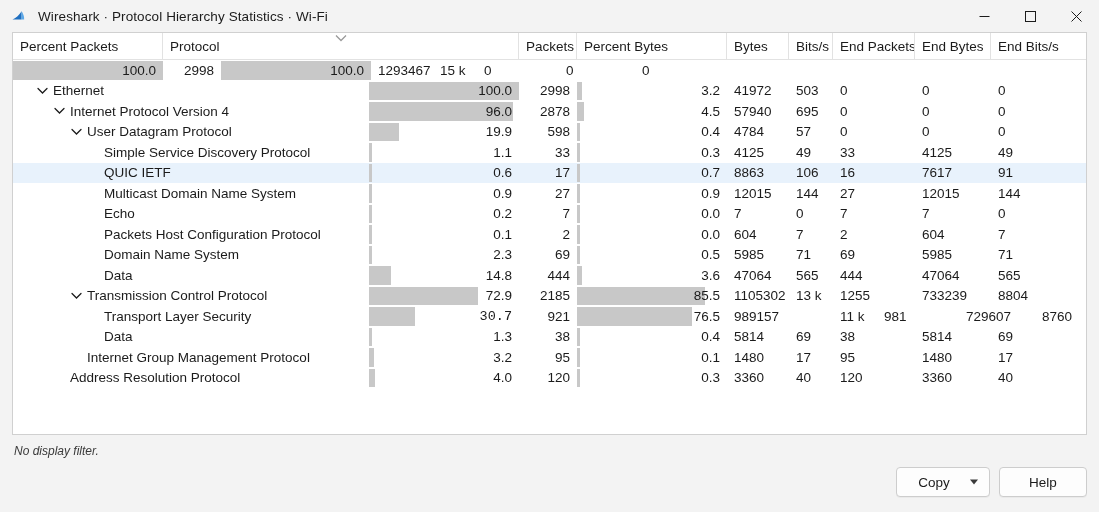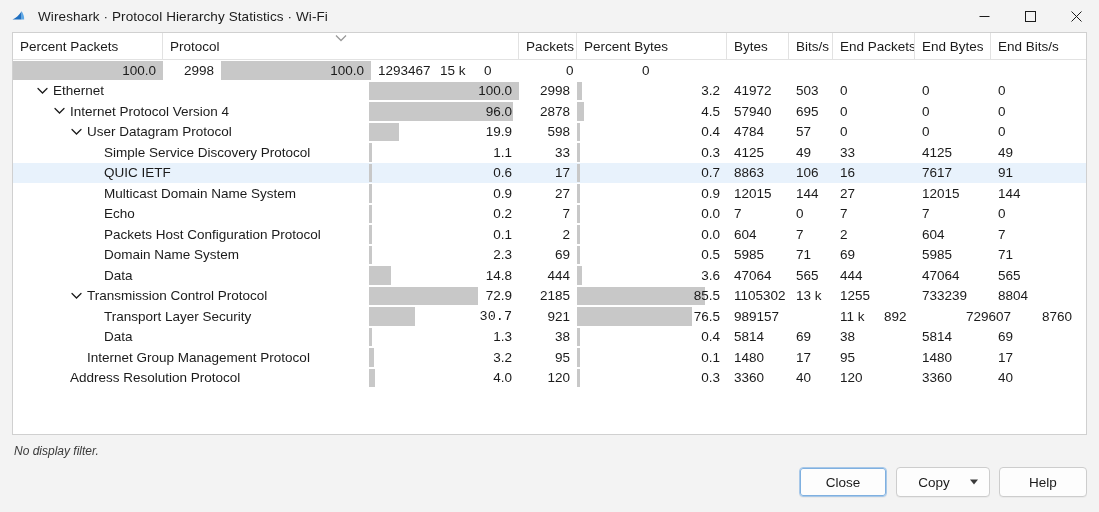--- a/index.html
+++ b/index.html
@@ -633,21 +633,21 @@
               <span class="bar" style="width: 115px; background: rgb(200, 200, 200);"></span>
               <span class="barnum">76.5</span>
             </div>
             <div class="cell left" style="width: 62px; flex: 0 0 62px;">
               <span>989157</span>
             </div>
             <div class="cell left" style="width: 44px; flex: 0 0 44px; margin-left: 44px;">
               <span>11 k</span>
             </div>
             <div class="cell left" style="width: 82px; flex: 0 0 82px;">
-              <span>892</span>
+              <span>981</span>
             </div>
             <div class="cell left" style="width: 76px; flex: 0 0 76px;">
               <span>729607</span>
             </div>
             <div class="cell left" style="width: 75px; flex: 0 0 75px;">
               <span>8760</span>
             </div>
           </div>
           <div class="row">
             <div class="cell proto" style="width: 356px; flex: 0 0 356px; padding-left: 74px;">
@@ -756,21 +756,20 @@
             <div class="cell left" style="width: 75px; flex: 0 0 75px;">
               <span>40</span>
             </div>
           </div>
         </div>
     </div>
 
     <div class="filter-note">No display filter.</div>
 
     <div class="btnbar">
-      <div class="btn default">Close</div>
       <div class="btn split">
         <span>Copy</span>
         <span class="caret"></span>
       </div>
       <div class="btn">Help</div>
     </div>
 
   </div>
 </div>
 

